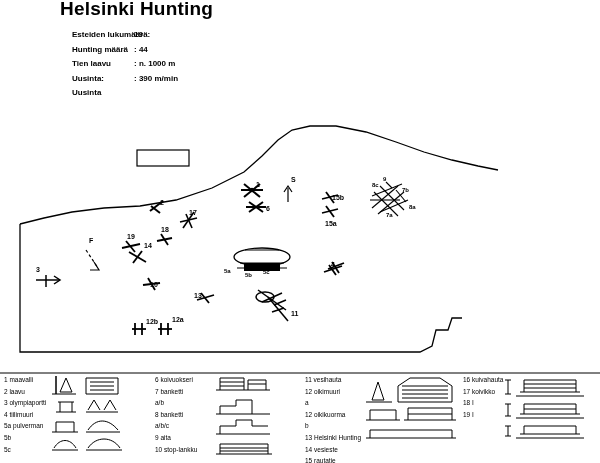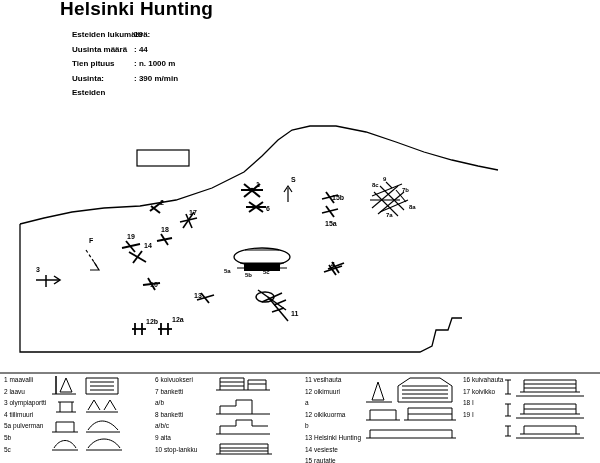--- a/index.html
+++ b/index.html
@@ -94,33 +94,33 @@
 <div id="page">
 
   <div class="title">Helsinki Hunting</div>
 
   <div class="meta">
     <div class="meta-row">
       <span class="meta-label">Esteiden lukumäärä:</span>
       <span class="meta-value">19</span>
     </div>
     <div class="meta-row">
-      <span class="meta-label">Uusinta määrä</span>
+      <span class="meta-label">Hunting määrä</span>
       <span class="meta-value">: 44</span>
     </div>
     <div class="meta-row">
-      <span class="meta-label">Tien pituus</span>
+      <span class="meta-label">Tien laavu</span>
       <span class="meta-value">: n. 1000 m</span>
     </div>
     <div class="meta-row">
       <span class="meta-label">Uusinta:</span>
       <span class="meta-value">: 390 m/min</span>
     </div>
     <div class="meta-row">
-      <span class="meta-label">Esteiden</span>
+      <span class="meta-label">Uusinta</span>
     </div>
   </div>
 
   <svg class="layer" viewBox="0 0 600 463">
 
     <g fill="none" stroke="#000" stroke-width="1.3">
       <path d="M20,224 L20,352 L420,352 L432,346 L436,330 L448,330 L452,318 L462,318"></path>
       <path d="M20,224 L44,218 L72,212 L104,208 L140,206 L176,200 L212,188 L244,172 L262,156 L278,140 L292,130 L310,126 L336,126 L366,132 L396,142 L424,152 L452,160 L478,166 L498,170"></path>
     </g>
 

